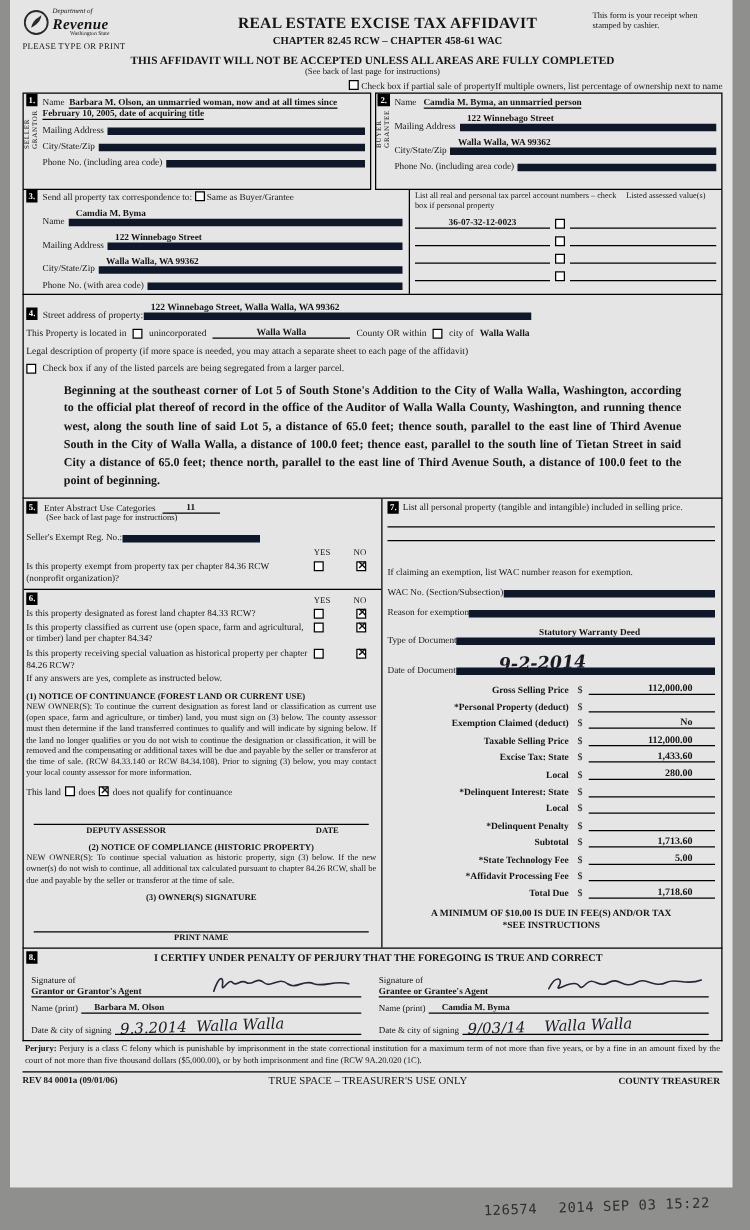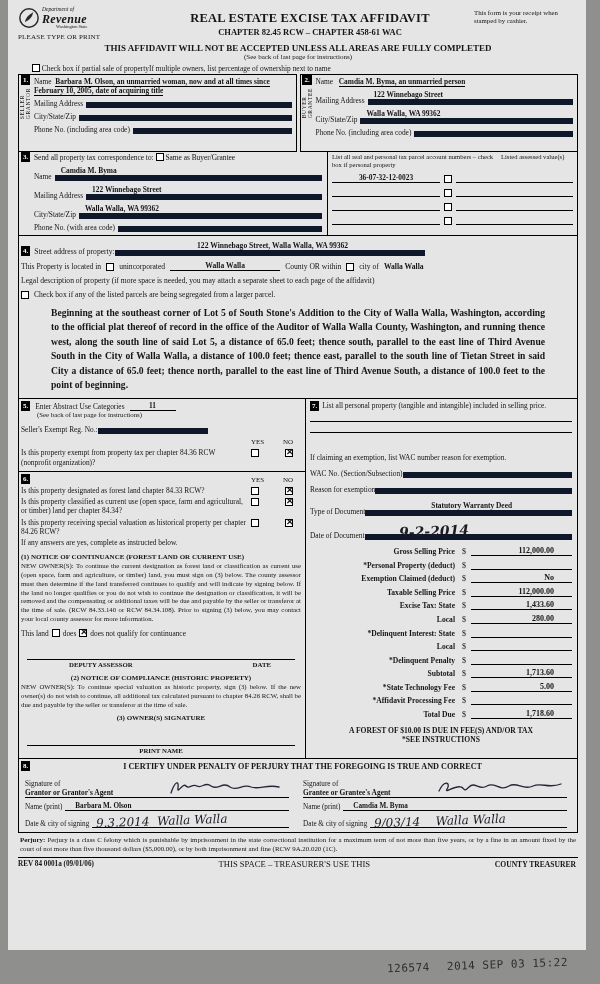--- a/index.html
+++ b/index.html
@@ -16,21 +16,21 @@
   .logo-name { display:block; font-size:12px; font-weight:bold; font-style:italic; letter-spacing:0.3px; }
   .logo-state { display:block; font-size:4.5px; margin-left:14px; }
   .type-print { font-size:7px; margin-top:4px; letter-spacing:0.2px; }
   .hdr-center { flex:1; text-align:center; padding-top:4px; }
   .title { font-size:12.5px; font-weight:bold; letter-spacing:0.2px; }
   .chapter { font-size:8.5px; font-weight:bold; margin-top:1px; }
   .hdr-right { width:104px; font-size:6.8px; padding-top:2px; line-height:1.25; }
   .warning { text-align:center; font-weight:bold; font-size:9px; margin-top:2px; }
   .see-back-c { text-align:center; font-size:7px; }
 
-  .toprow { display:flex; justify-content:flex-start; font-size:7.4px; margin:3px 0 1px 14px; align-items:flex-end; }
+  .toprow { display:flex; justify-content:flex-end; font-size:7.4px; margin:3px 0 1px 14px; align-items:flex-end; }
 
   
   .cb { display:inline-block; width:8px; height:8px; border:1px solid #000; vertical-align:-1px; position:relative; background:#fff; flex:none; }
   .cb.checked::before { content:"✕"; position:absolute; left:0px; top:-2px; font-size:9px; font-weight:bold; line-height:1; }
   .typed { font-weight:bold; }
   .fillline { flex:1; border-bottom:6px solid #0f172a; font-weight:bold; padding-left:6px; min-height:9px; }
   .badge { background:#000; color:#fff; font-size:7px; font-weight:bold; padding:0 2px; line-height:10px; display:inline-block; flex:none; }
 
   
   .parties { display:flex; gap:3px; margin-top:1px; }
@@ -279,21 +279,21 @@
         <span class="assessed"></span>
       </div>
     </div>
   </div>
 
   <div class="s4">
     <div class="s4line">
       <span class="badge">4.</span>
         <span class="gap"></span>
       <span>Street address of property:</span>
-      <span class="fillline" style="flex:0 0 310px; text-align:center;">122 Winnebago Street, Walla Walla, WA  99362</span>
+      <span class="fillline" style="flex:0 0 310px; ">122 Winnebago Street, Walla Walla, WA  99362</span>
     </div>
     <div class="s4line" style="margin-top:5px;">
       <span>This Property is located in</span>
         <span class="inlinegap"></span>
       <span class="cb"></span>
         <span class="inlinegap"></span>
       <span>unincorporated</span>
         <span class="inlinegap"></span>
       <span class="countyblank">Walla Walla</span>
         <span class="inlinegap"></span>
@@ -492,21 +492,21 @@
             <span class="fd">$</span>
             <span class="famt"></span>
           </div>
         <div class="fee">
             <span class="flabel">Total Due</span>
             <span class="fd">$</span>
             <span class="famt">1,718.60</span>
           </div>
       </div>
 
-      <div class="minnote">A FOREST OF $10.00 IS DUE IN FEE(S) AND/OR TAX</div>
+      <div class="minnote">A MINIMUM OF $10.00 IS DUE IN FEE(S) AND/OR TAX</div>
       <div class="seeinstr">*SEE INSTRUCTIONS</div>
     </div>
   </div>
 
   <div class="sec8">
     <div class="certline">
       <span class="badge">8.</span>
       <span class="certify">I CERTIFY UNDER PENALTY OF PERJURY THAT THE FOREGOING IS TRUE AND CORRECT</span>
     </div>
     <div class="sigcols">
@@ -554,21 +554,21 @@
       </div>
     </div>
   </div>
 
   <div class="perjury">
     <b>Perjury:</b>
     <span>Perjury is a class C felony which is punishable by imprisonment in the state correctional institution for a maximum term of not more than five years, or by a fine in an amount fixed by the court of not more than five thousand dollars ($5,000.00), or by both imprisonment and fine (RCW 9A.20.020 (1C).</span>
   </div>
   <div class="footrow">
     <span class="rev">REV 84 0001a (09/01/06)</span>
-    <span class="treas">THIS SPACE – TREASURER'S USE THIS</span>
+    <span class="treas">TRUE SPACE – TREASURER'S USE ONLY</span>
     <span class="cty">COUNTY TREASURER</span>
   </div>
 </div>
 
 <div class="stamp">
   <span class="num">126574</span>
   <span>2014 SEP 03 15:22</span>
 </div>
 
 </body></html>

